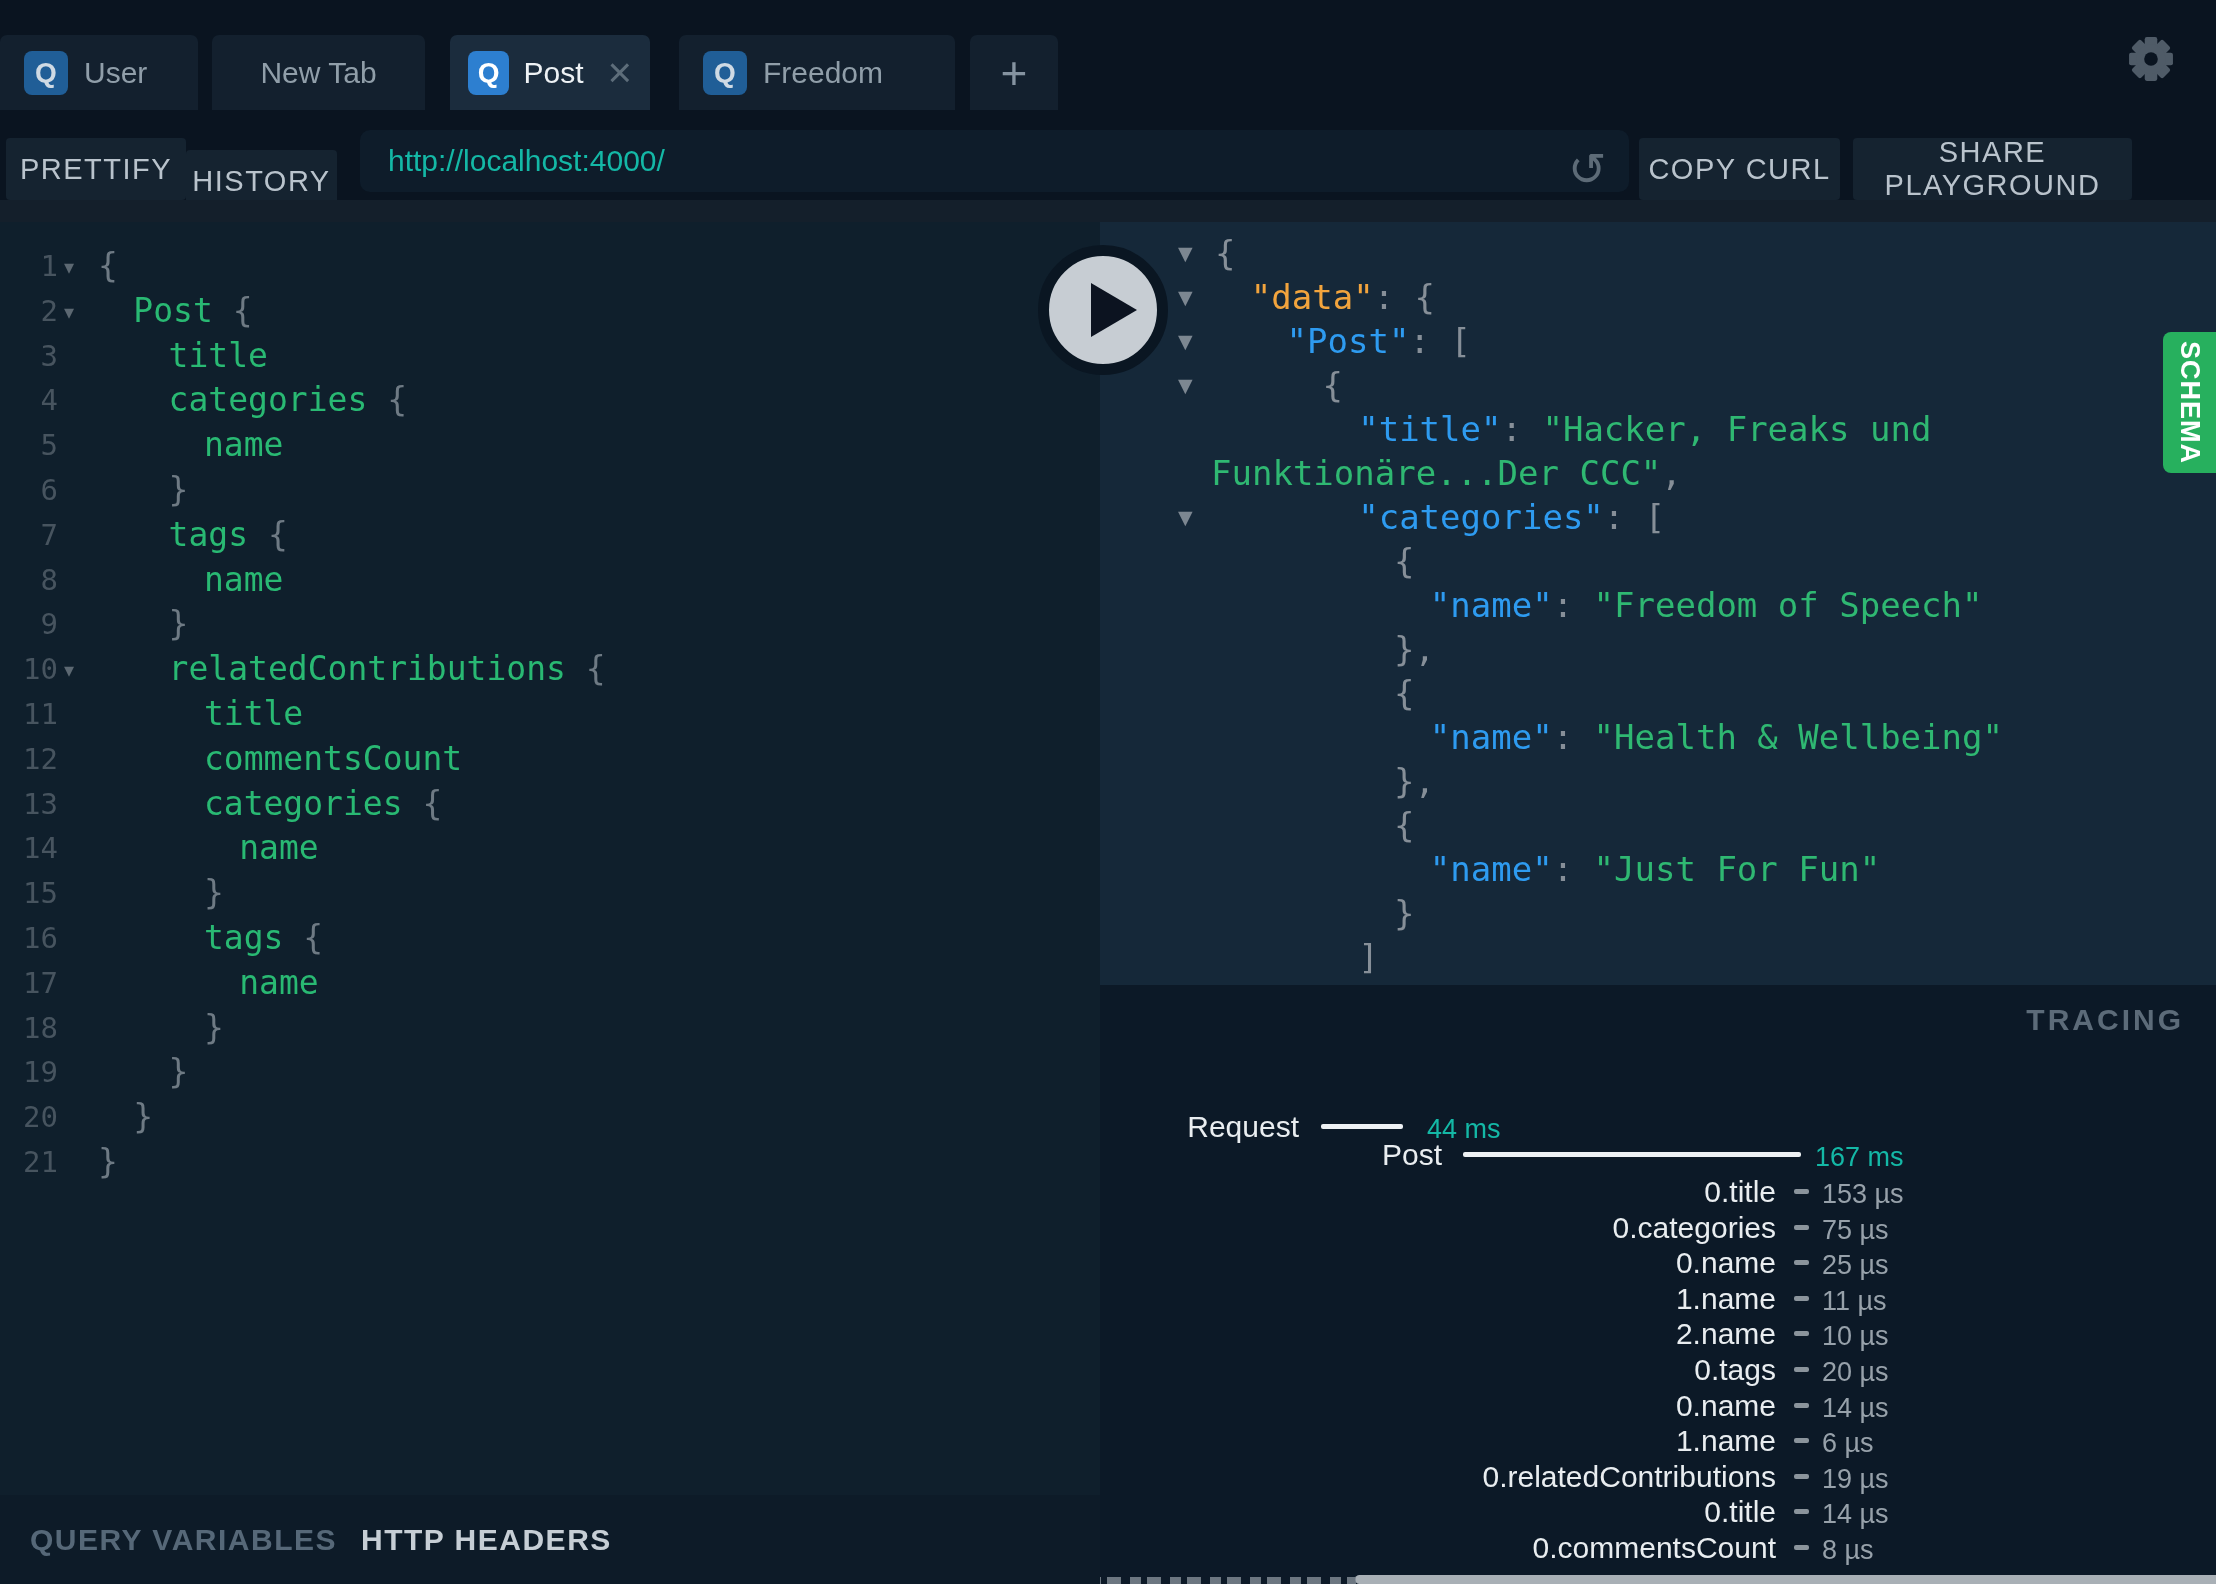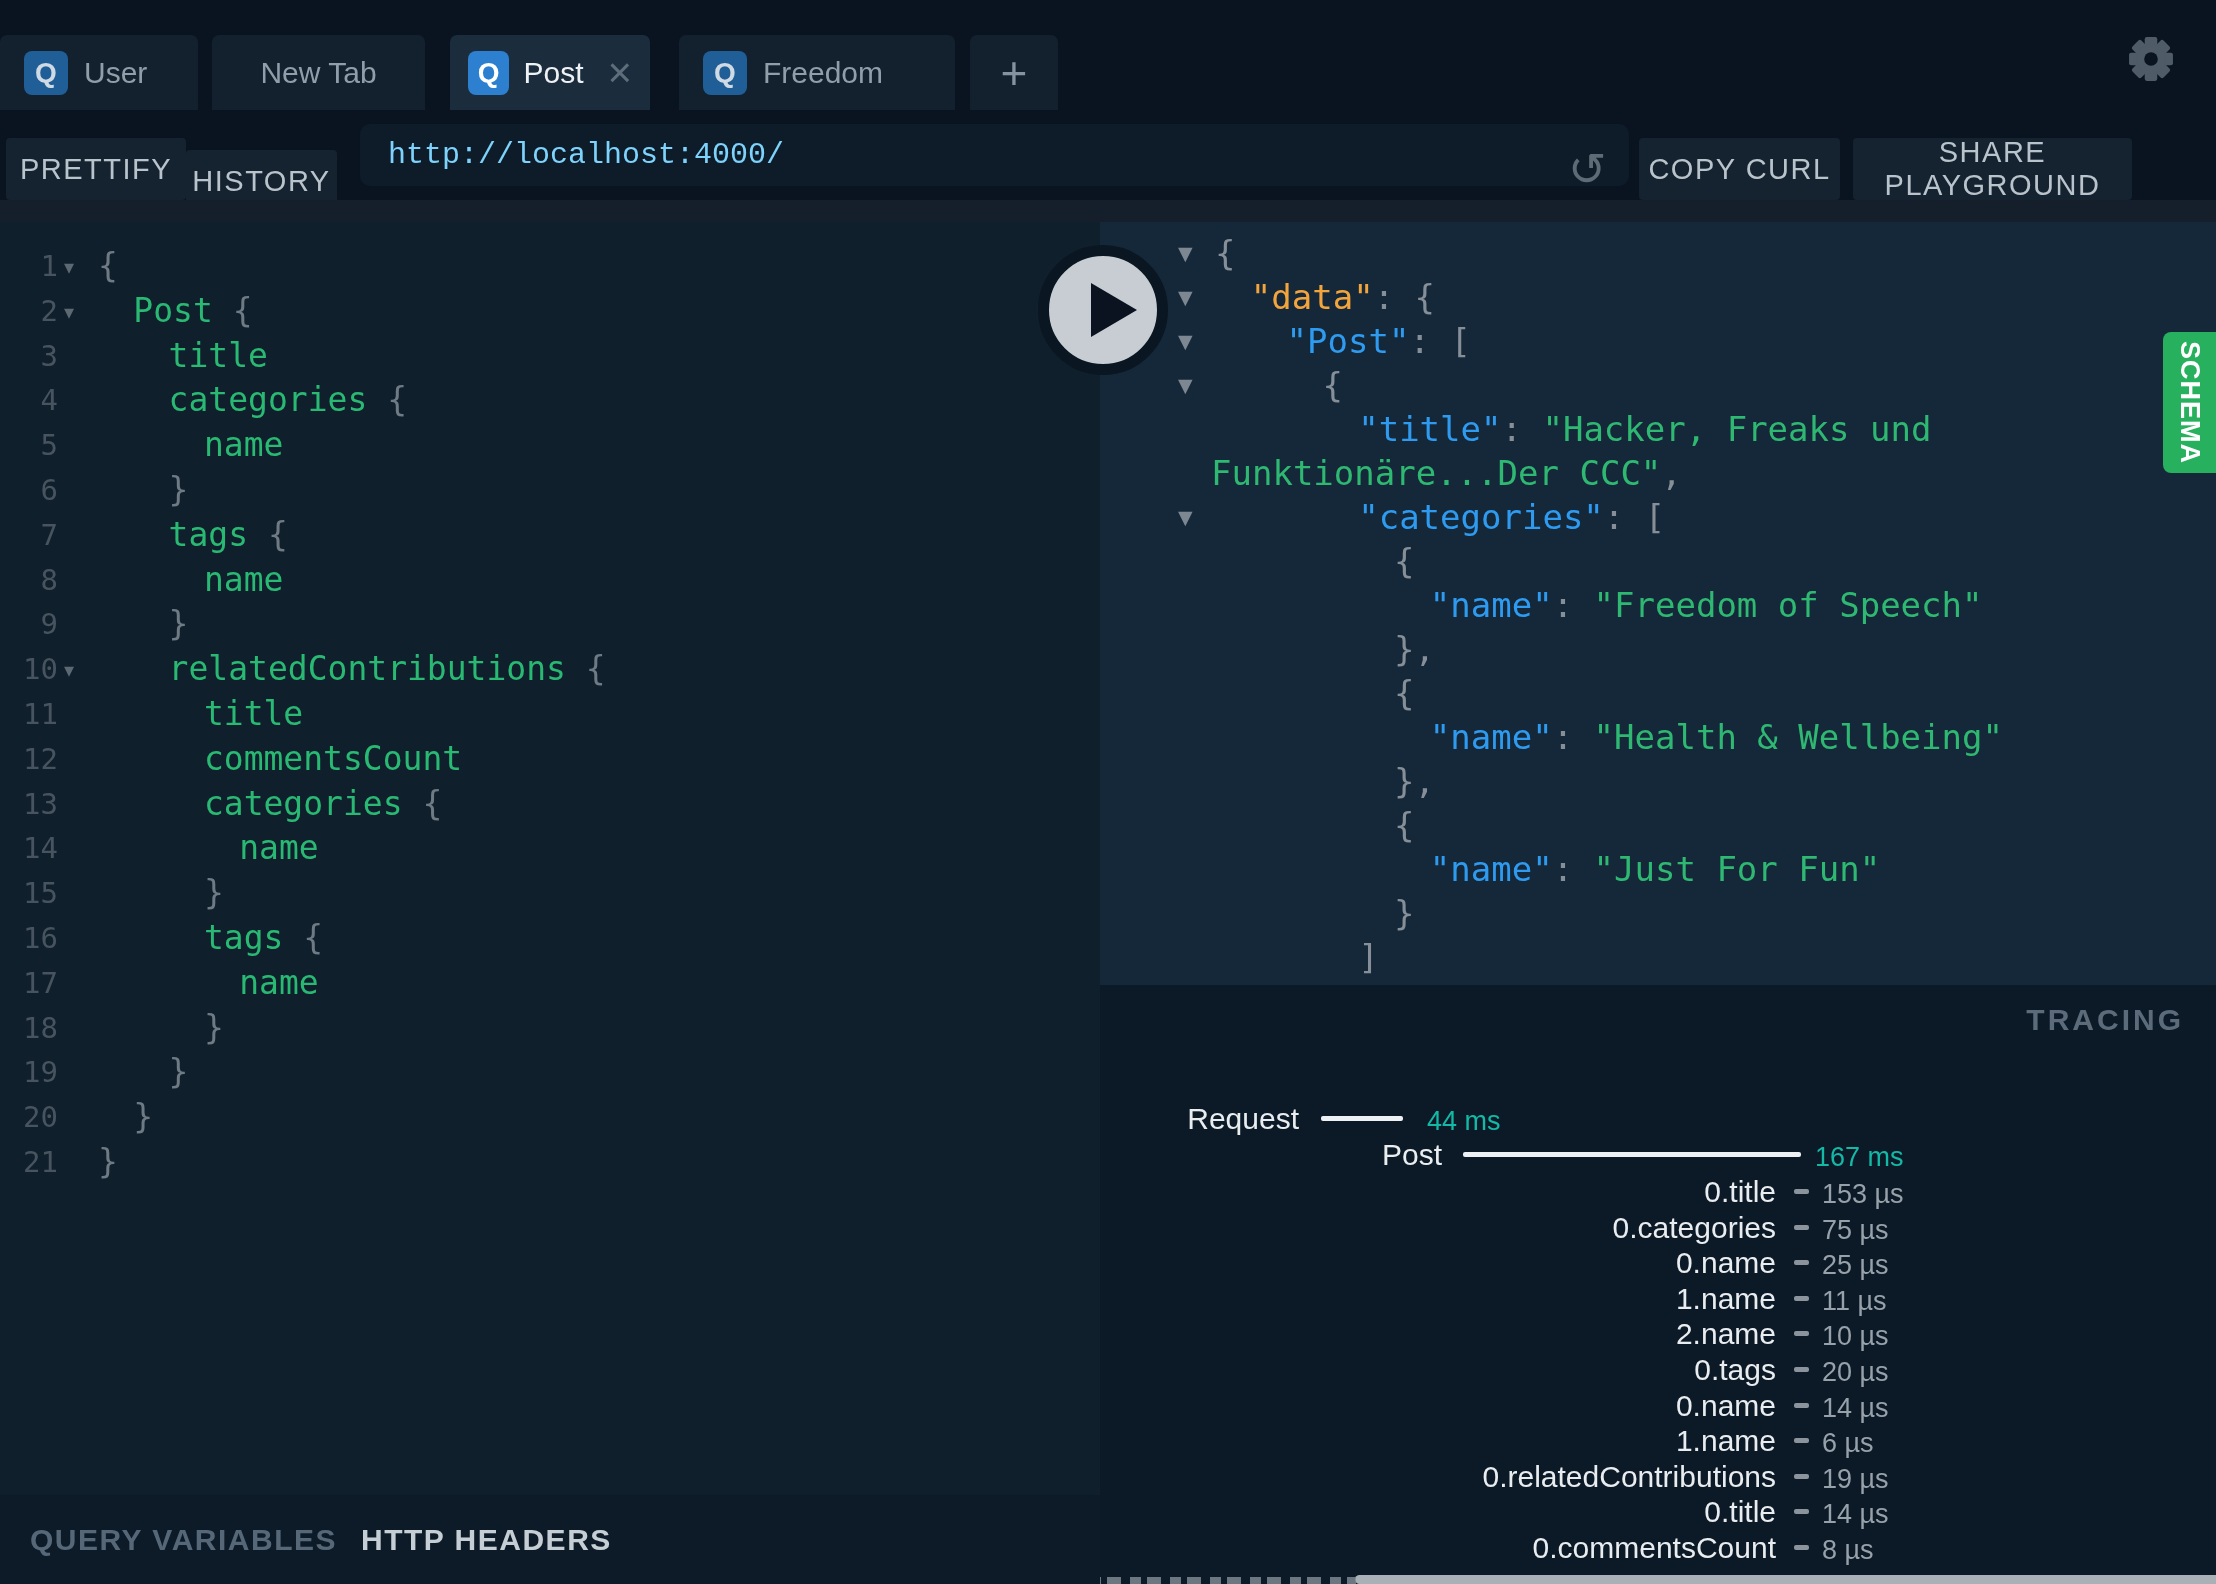--- a/index.html
+++ b/index.html
@@ -26,23 +26,23 @@
   .t-comment { width:276px; margin-left:29px; } .plus { margin-left:15px; }
   .gear { position:absolute; right:42px; top:36px; width:46px; height:46px; cursor:pointer; }
 
   
   .toolbar { position:absolute; left:0; top:110px; width:100%; height:90px; background:#0a1420; }
   .tbtn { position:absolute; top:28px; height:62px; background:#152330; color:#b9c3cc; border:none;
           font-family:"Liberation Sans",sans-serif; font-size:29px; letter-spacing:1.5px; border-radius:4px;
           display:flex; align-items:center; justify-content:center; cursor:pointer; }
   .btn-prettify { left:6px;  width:180px; }
   .btn-history  { left:186px; width:151px;margin-top:12px; }
-  .urlinput { position:absolute; left:360px; top:14px; width:1269px; height:62px; background:#0e1c2a;
-              border:none; border-radius:10px; color:#7dd3fc; font-size:30px; padding:0 70px 0 28px;
-              font-family:Liberation Mono, monospace; }
+  .urlinput { position:absolute; left:360px; top:20px; width:1269px; height:62px; background:#0e1c2a;
+              border:none; border-radius:10px; color:#14b8a6; font-size:30px; padding:0 70px 0 28px;
+              font-family:Liberation Sans, sans-serif; }
   .reload { position:absolute; left:1568px; top:30px; font-family:"DejaVu Sans",sans-serif;
             font-size:46px; color:#5d6b77; cursor:pointer; line-height:58px; }
   .btn-copycurl { left:1639px; width:201px; }
   .btn-share    { left:1853px; width:279px; }
   .gapstrip { position:absolute; left:0; top:200px; width:100%; height:22px; background:#141f2b; }
 
   
   .editor-pane { position:absolute; left:0; top:222px; width:1100px; height:1273px; background:#0f1f2c;
                  overflow:hidden; cursor:text; }
   .ed-rows { padding-top:22px; }
@@ -302,21 +302,21 @@
           <span class="code" style="left: 258.2px;"><span class="tok-p">]</span></span>
         </div>
       </div>
   </div>
 
   <div class="schematab">SCHEMA</div>
 
   <div class="tracing-pane">
     <div class="tr-title">TRACING</div>
     <div id="tracing-rows">
-        <div class="spanrow" style="top: 116px;">
+        <div class="spanrow" style="top: 124px;">
           <span class="slabel" style="left: 0px; width: 199px;">Request</span>
           <span class="sbar" style="left: 221px; width: 82px;"></span>
           <span class="sval" style="left: 327px;">44 ms</span>
         </div>
         <div class="spanrow" style="top: 152px;">
           <span class="slabel" style="left: 0px; width: 342px;">Post</span>
           <span class="sbar" style="left: 363px; width: 338px;"></span>
           <span class="sval" style="left: 715px;">167 ms</span>
         </div>
         <div class="fieldrow" style="top: 189px;">

